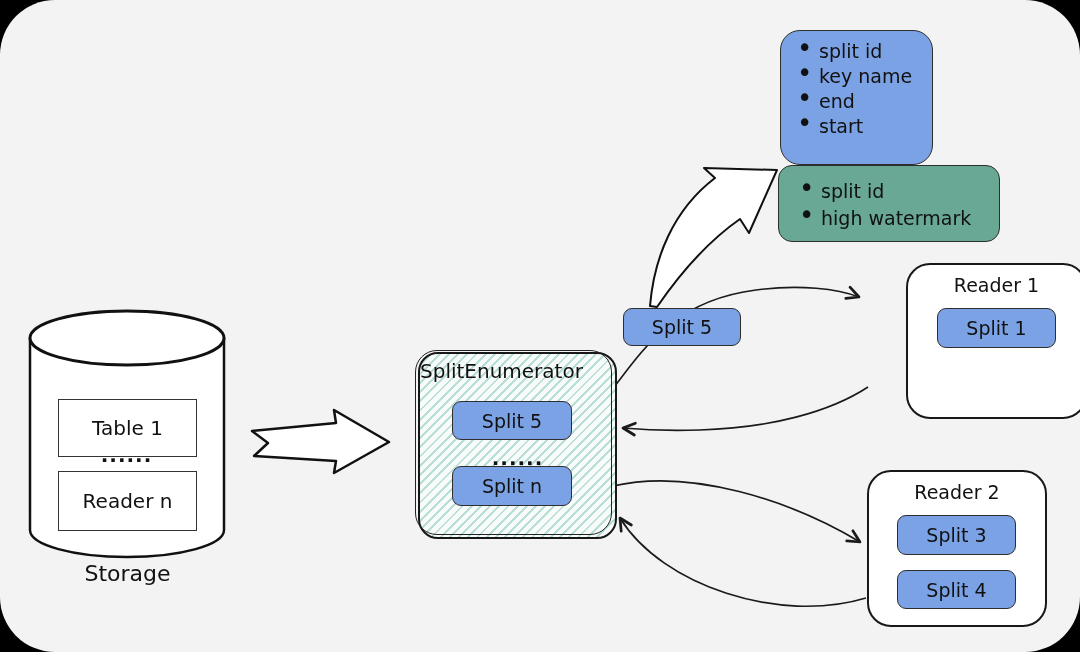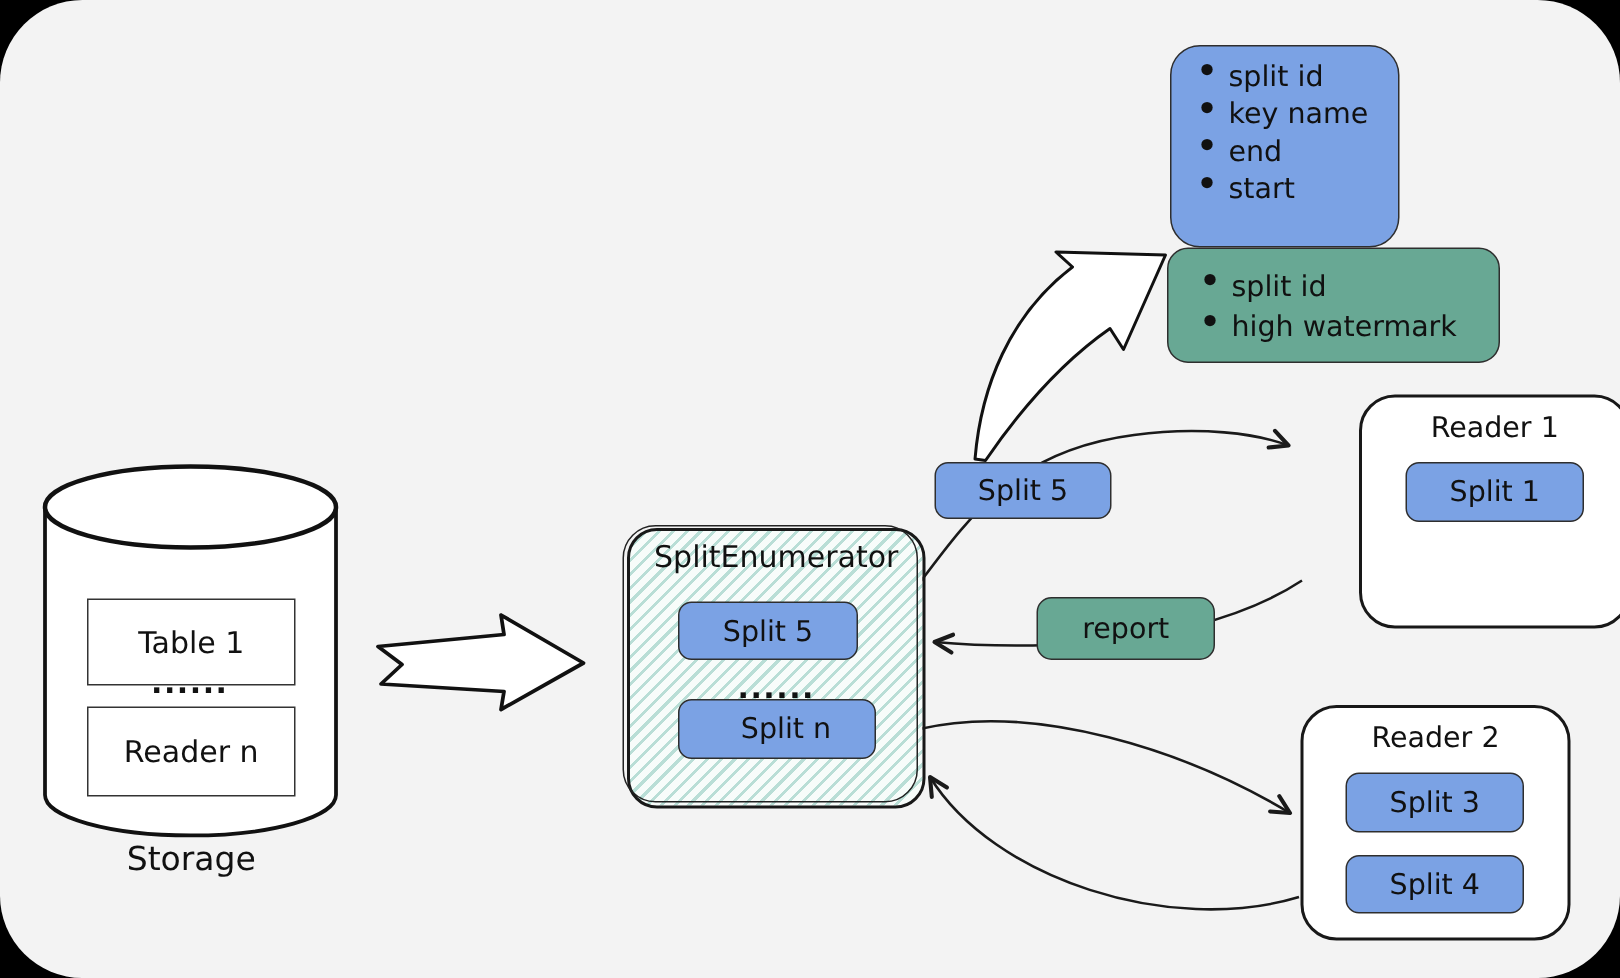--- a/index.html
+++ b/index.html
@@ -13,21 +13,21 @@
     display:flex;align-items:center;justify-content:center;font-size:19px;color:#111;}
   .dots{font-weight:bold;letter-spacing:1px;font-size:20px;color:#111;text-align:center;}
   
   .tbl{background:#fff;border:1.6px solid #333;display:flex;align-items:center;justify-content:center;font-size:20px;color:#111;}
   .storage-label{font-size:22px;color:#111;text-align:center;}
   
   .enum{left:418px;top:352px;width:195px;height:183px;border:2px solid #181818;border-radius:20px;
     background:repeating-linear-gradient(135deg,var(--hatch-stripe) 0 2px,#f7fcfa 2px 6.5px);}
   .enum::before{content:"";position:absolute;left:-5px;top:-4px;right:3px;bottom:2px;
     border:1.5px solid #222;border-radius:22px;pointer-events:none;}
-  .enum-title{position:absolute;top:5px;left:0;right:0;text-align:center;font-size:20px;white-space:nowrap;color:#111;}
+  .enum-title{position:absolute;top:5px;left:0;right:0;text-align:left;font-size:20px;white-space:nowrap;color:#111;}
   
   .detail{border:1.6px solid #2e2e2e;color:#111;}
   .detail ul{margin:0;padding:0;list-style:none;}
   .detail li{position:relative;padding-left:26px;font-size:19px;}
   .detail li::before{content:"•";position:absolute;left:4px;top:-3px;font-size:26px;}
   .detail-blue{left:780px;top:30px;width:153px;height:135px;border-radius:20px;background:var(--blue);
     box-sizing:border-box;padding:8px 0 0 12px;z-index:3;}
   .detail-blue li{line-height:25px;}
   .detail-green{left:778px;top:165px;width:222px;height:77px;border-radius:14px;background:var(--green);
     box-sizing:border-box;padding:12px 0 0 16px;}
@@ -63,25 +63,24 @@
 
   <div class="abs tbl" style="left:58px;top:384px;width:137px;height:56px;margin-top:15px;">Table 1</div>
   <div class="abs dots" style="left:58px;top:443px;width:137px;">......</div>
   <div class="abs tbl" style="left:58px;top:471px;width:137px;height:58px;">Reader n</div>
   <div class="abs storage-label" style="left:30px;top:561px;width:195px;">Storage</div>
 
   <div class="abs enum">
     <div class="enum-title">SplitEnumerator</div>
     <div class="split-box" style="position:absolute;left:32px;top:47px;width:118px;height:37px;">Split 5</div>
     <div class="dots" style="position:absolute;left:0;right:0;top:92px;">......</div>
-    <div class="split-box" style="position:absolute;left:32px;top:112px;width:118px;height:38px;padding-left:12px;">Split n</div>
+    <div class="split-box" style="position:absolute;left:32px;top:112px;width:118px;height:38px;">Split n</div>
   </div>
 
   <div class="abs split-box" style="left:623px;top:308px;width:116px;height:36px;">Split 5</div>
-  <div class="abs green-box" style="left:691px;top:398px;width:117px;height:40px;">report</div>
 
   <div class="abs detail detail-blue">
     <ul>
       <li>split id</li>
       <li>key name</li>
       <li>end</li>
       <li>start</li>
     </ul>
   </div>
 

